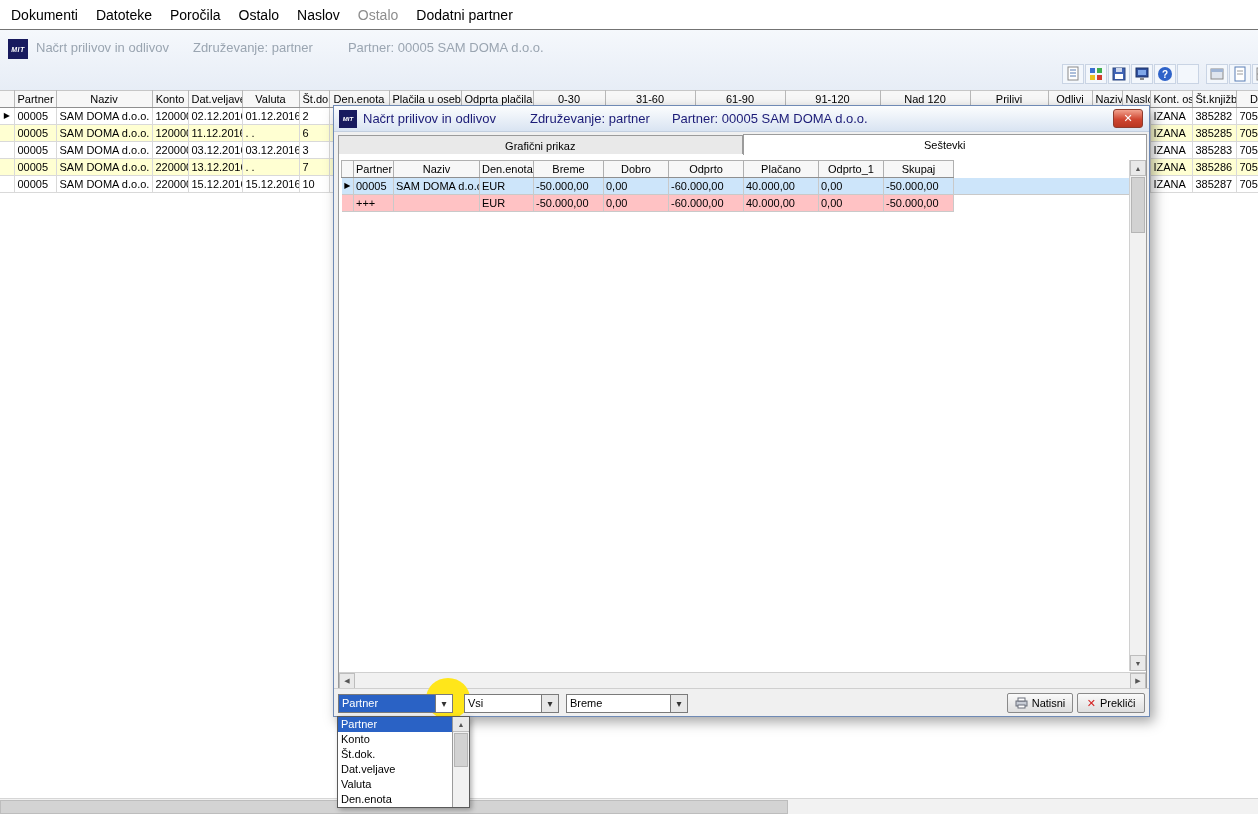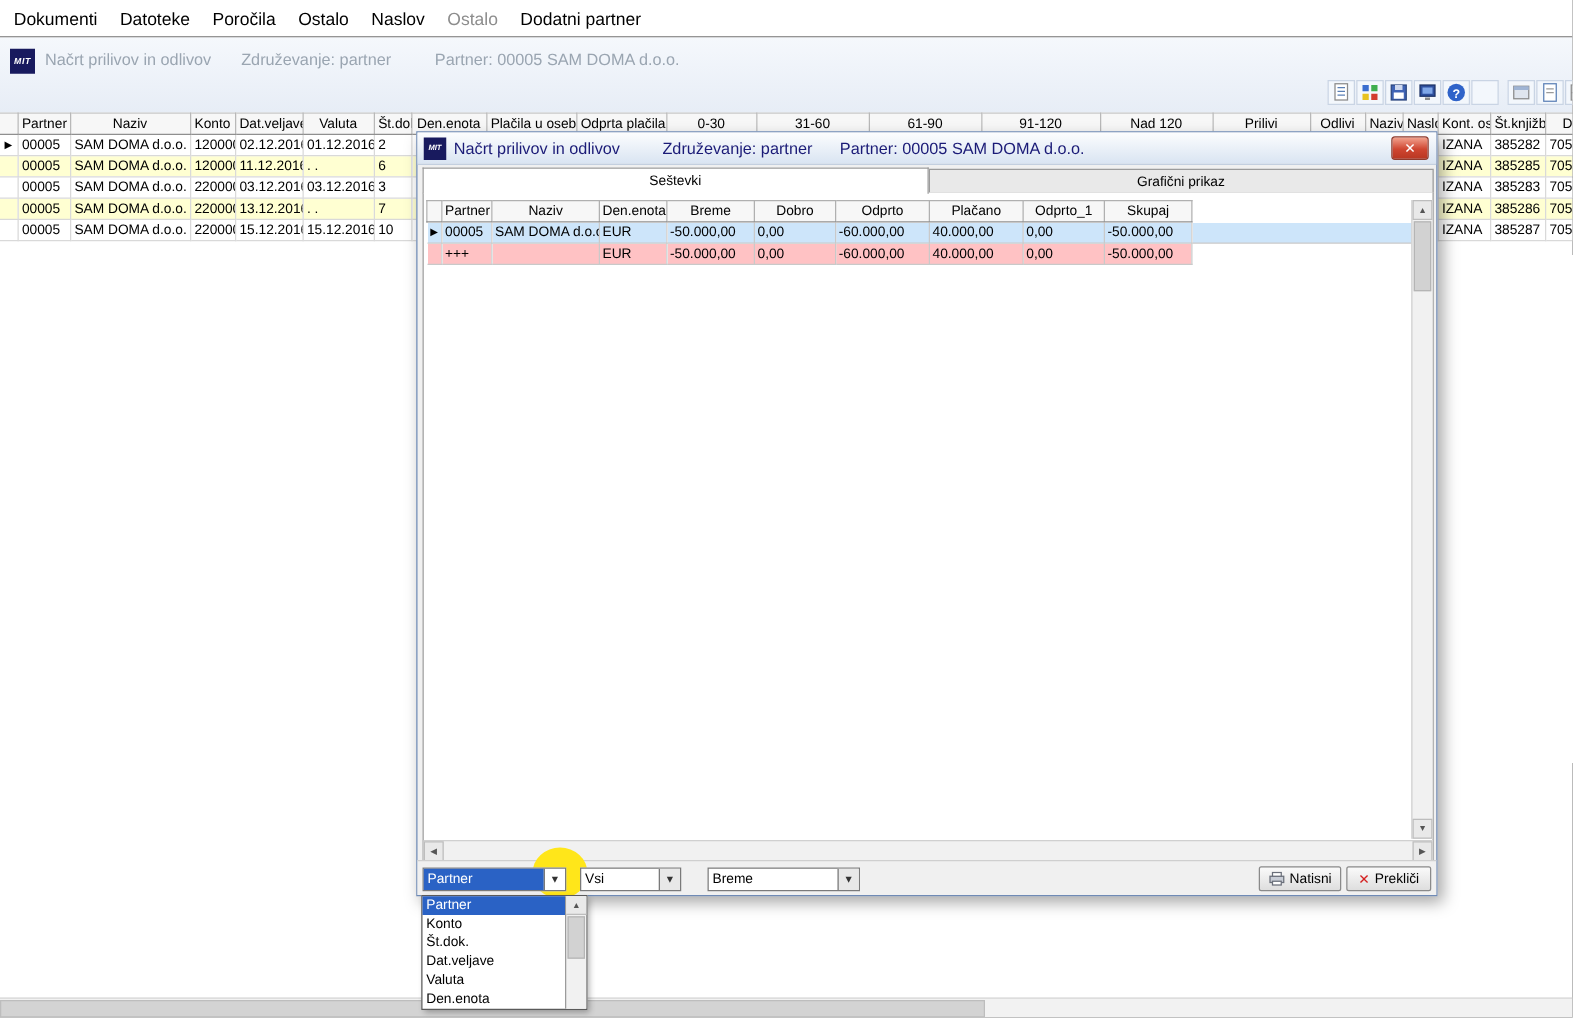--- a/index.html
+++ b/index.html
@@ -97,21 +97,21 @@
     border-top:1px solid #cfcfcf;}
   .blob{position:absolute;left:92px;top:-11px;width:44px;height:41px;background:#ffe61a;
     border-radius:50%;z-index:1;}
   .combo{position:absolute;top:5px;height:19px;border:1px solid #7a7a7a;background:#fff;
     display:flex;z-index:2;}
   .combo .val{flex:1;line-height:17px;padding:0 3px;overflow:hidden;white-space:nowrap;}
   .combo .arrow{width:17px;border-left:1px solid #7a7a7a;background:#e8e8e8;color:#333;
     display:flex;align-items:center;justify-content:center;font-size:10px;}
   .combo1{left:4px;width:115px;} .combo1 .val{background:#2a62c5;color:#fff;}
   .combo1 .arrow{background:transparent;}
-  .combo2{left:130px;width:81px;} .combo3{left:232px;width:122px;}
+  .combo2{left:130px;width:95px;} .combo3{left:232px;width:122px;}
   .dlg-btn{position:absolute;top:4px;height:20px;border:1px solid #8a8a8a;border-radius:2px;
     background:linear-gradient(#fafafa,#dedede);display:flex;align-items:center;gap:4px;
     justify-content:center;padding:0 6px;font-size:11px;}
   .btn-print{right:76px;width:66px;} .btn-cancel{right:4px;width:68px;}
   .red-x{color:#d41f1f;font-weight:bold;font-size:11px;}
 
   
   .dropdown{position:absolute;left:337px;top:716px;width:133px;background:#fff;
     border:1px solid #5a5a5a;display:flex;z-index:40;box-shadow:2px 2px 5px rgba(0,0,0,.3);}
   .dd-items{flex:1;}
@@ -429,23 +429,23 @@
       <span class="dt1">Načrt prilivov in odlivov</span>
       <span class="dt2">Združevanje: partner</span>
       <span class="dt3">Partner: 00005 SAM DOMA d.o.o.</span>
       <div class="close-btn">
         <span>✕</span>
       </div>
     </div>
 
     <div class="tabstrip">
 
+        <div class="tab" data-state="inactive">Grafični prikaz</div>
+
         <div class="tab" data-state="active">Seštevki</div>
-
-        <div class="tab" data-state="inactive">Grafični prikaz</div>
 
     </div>
 
     <div class="panel">
       <table class="dlg-grid">
         <colgroup>
           <col style="width:12px">
             <col style="width:40px">
             <col style="width:86px">
             <col style="width:54px">

